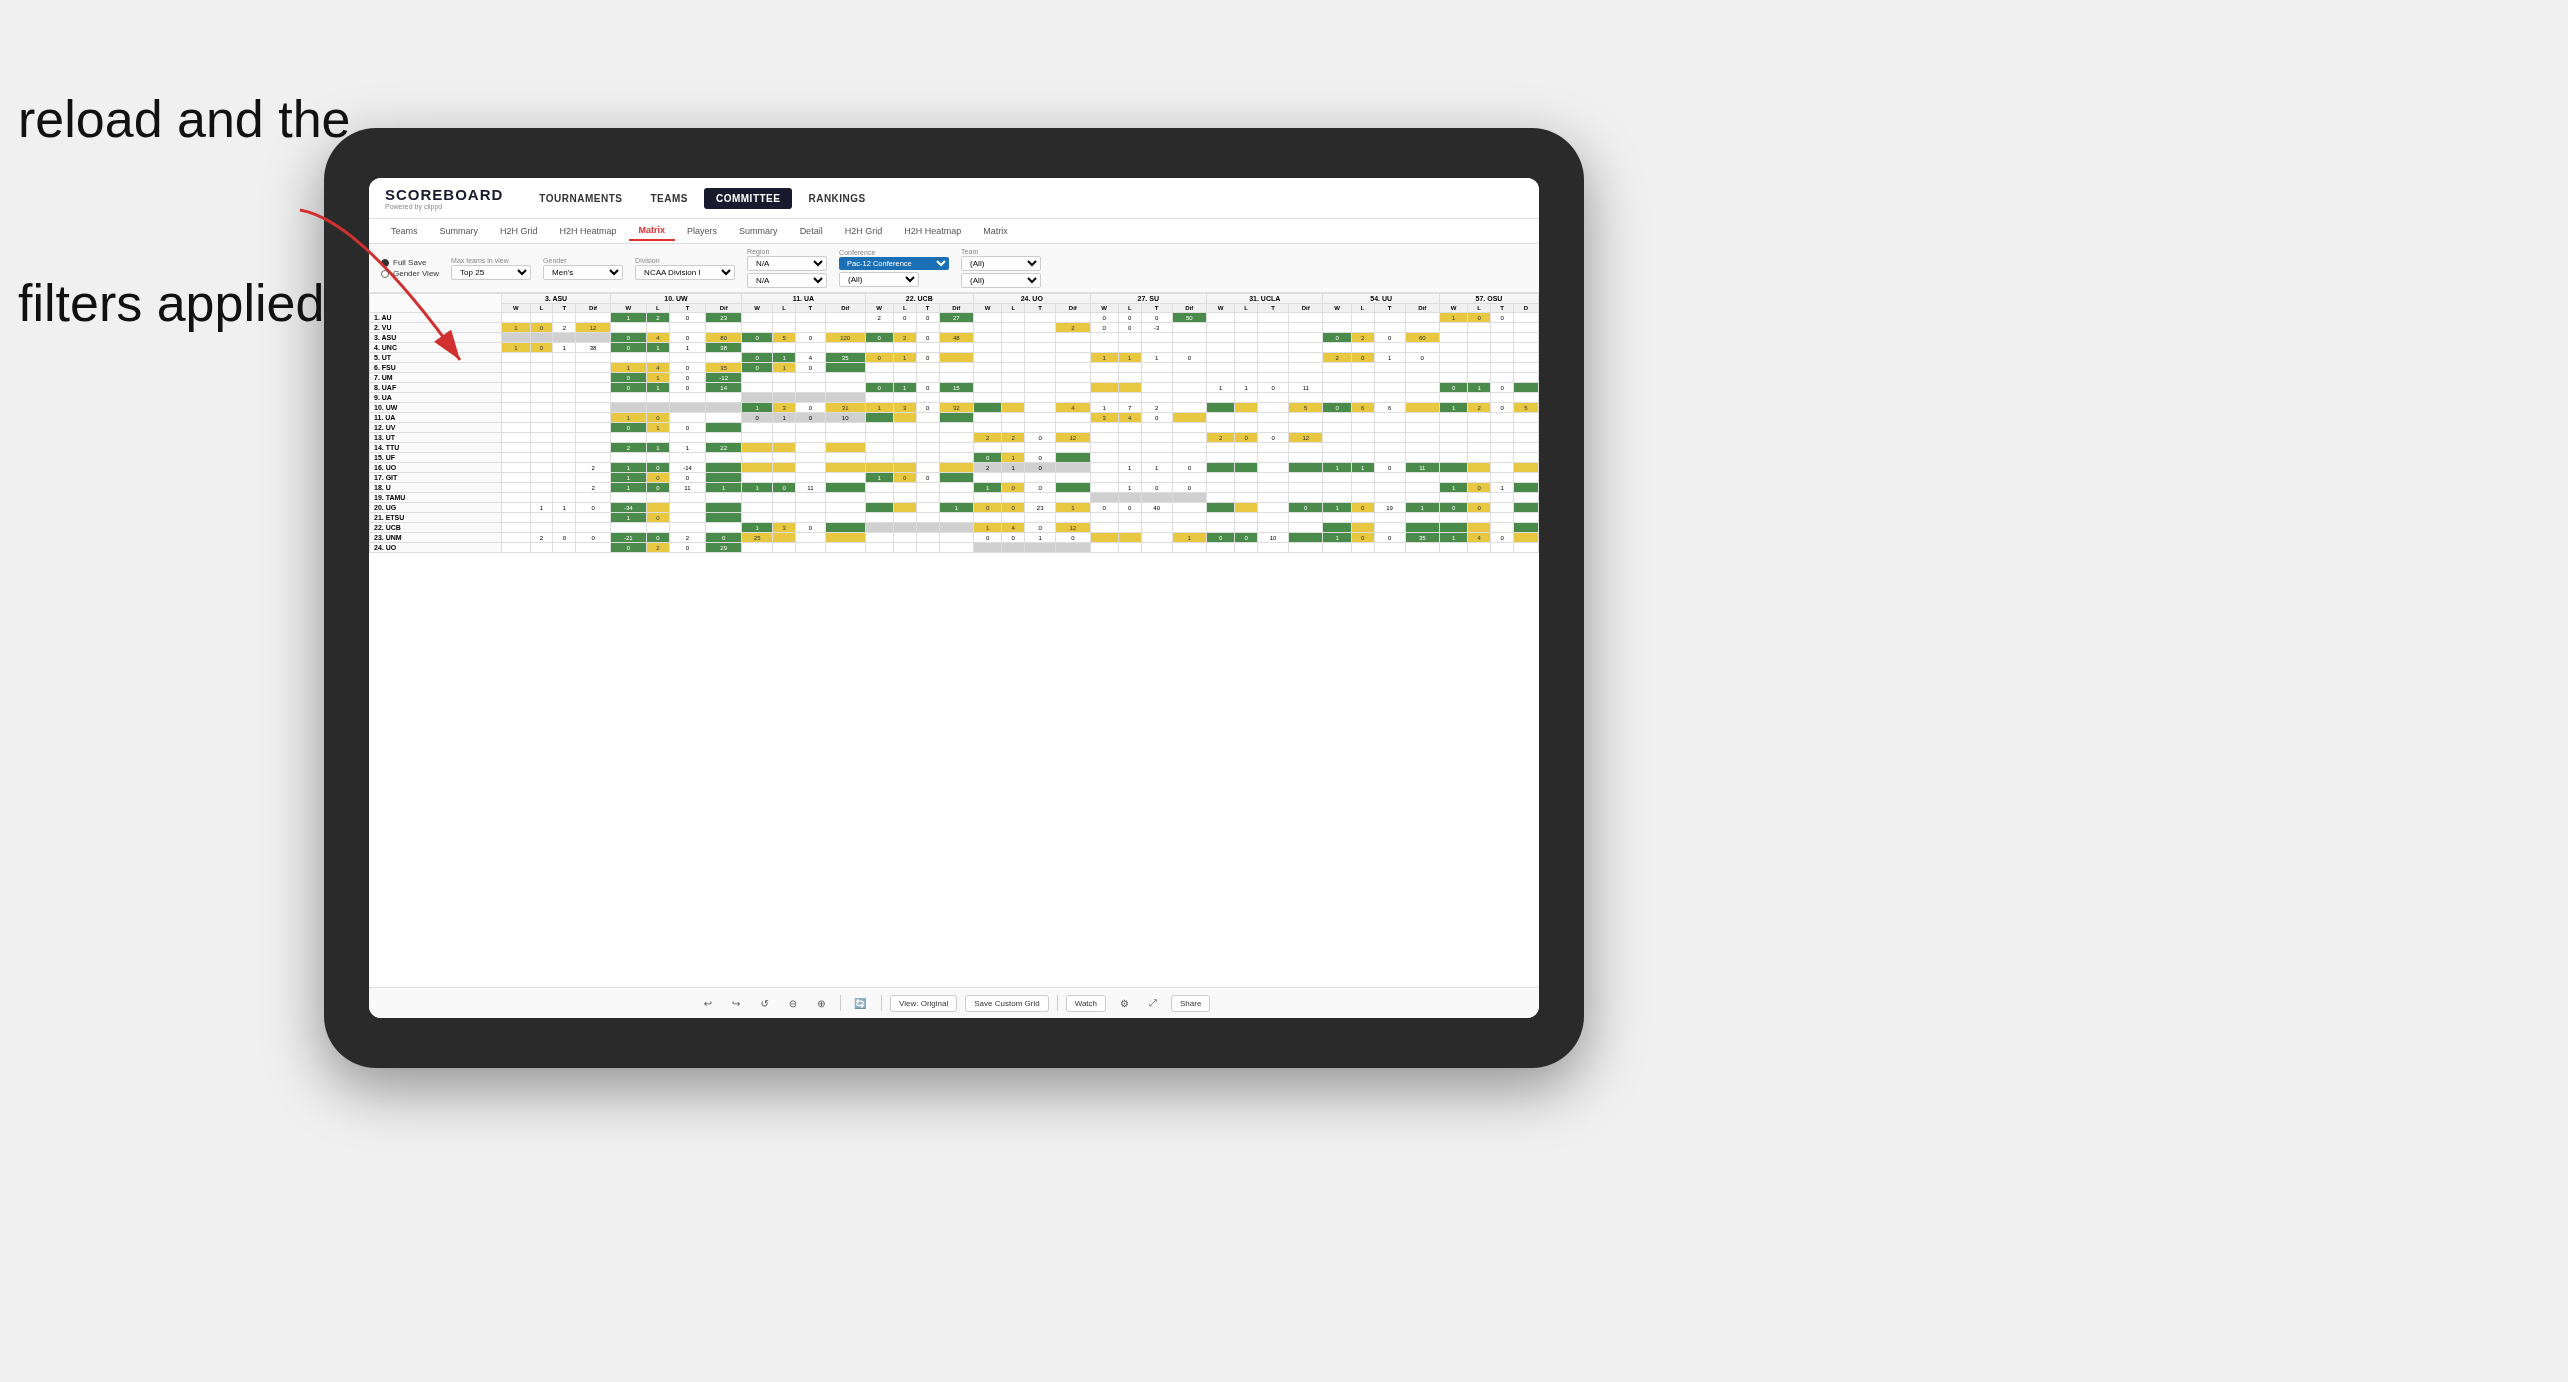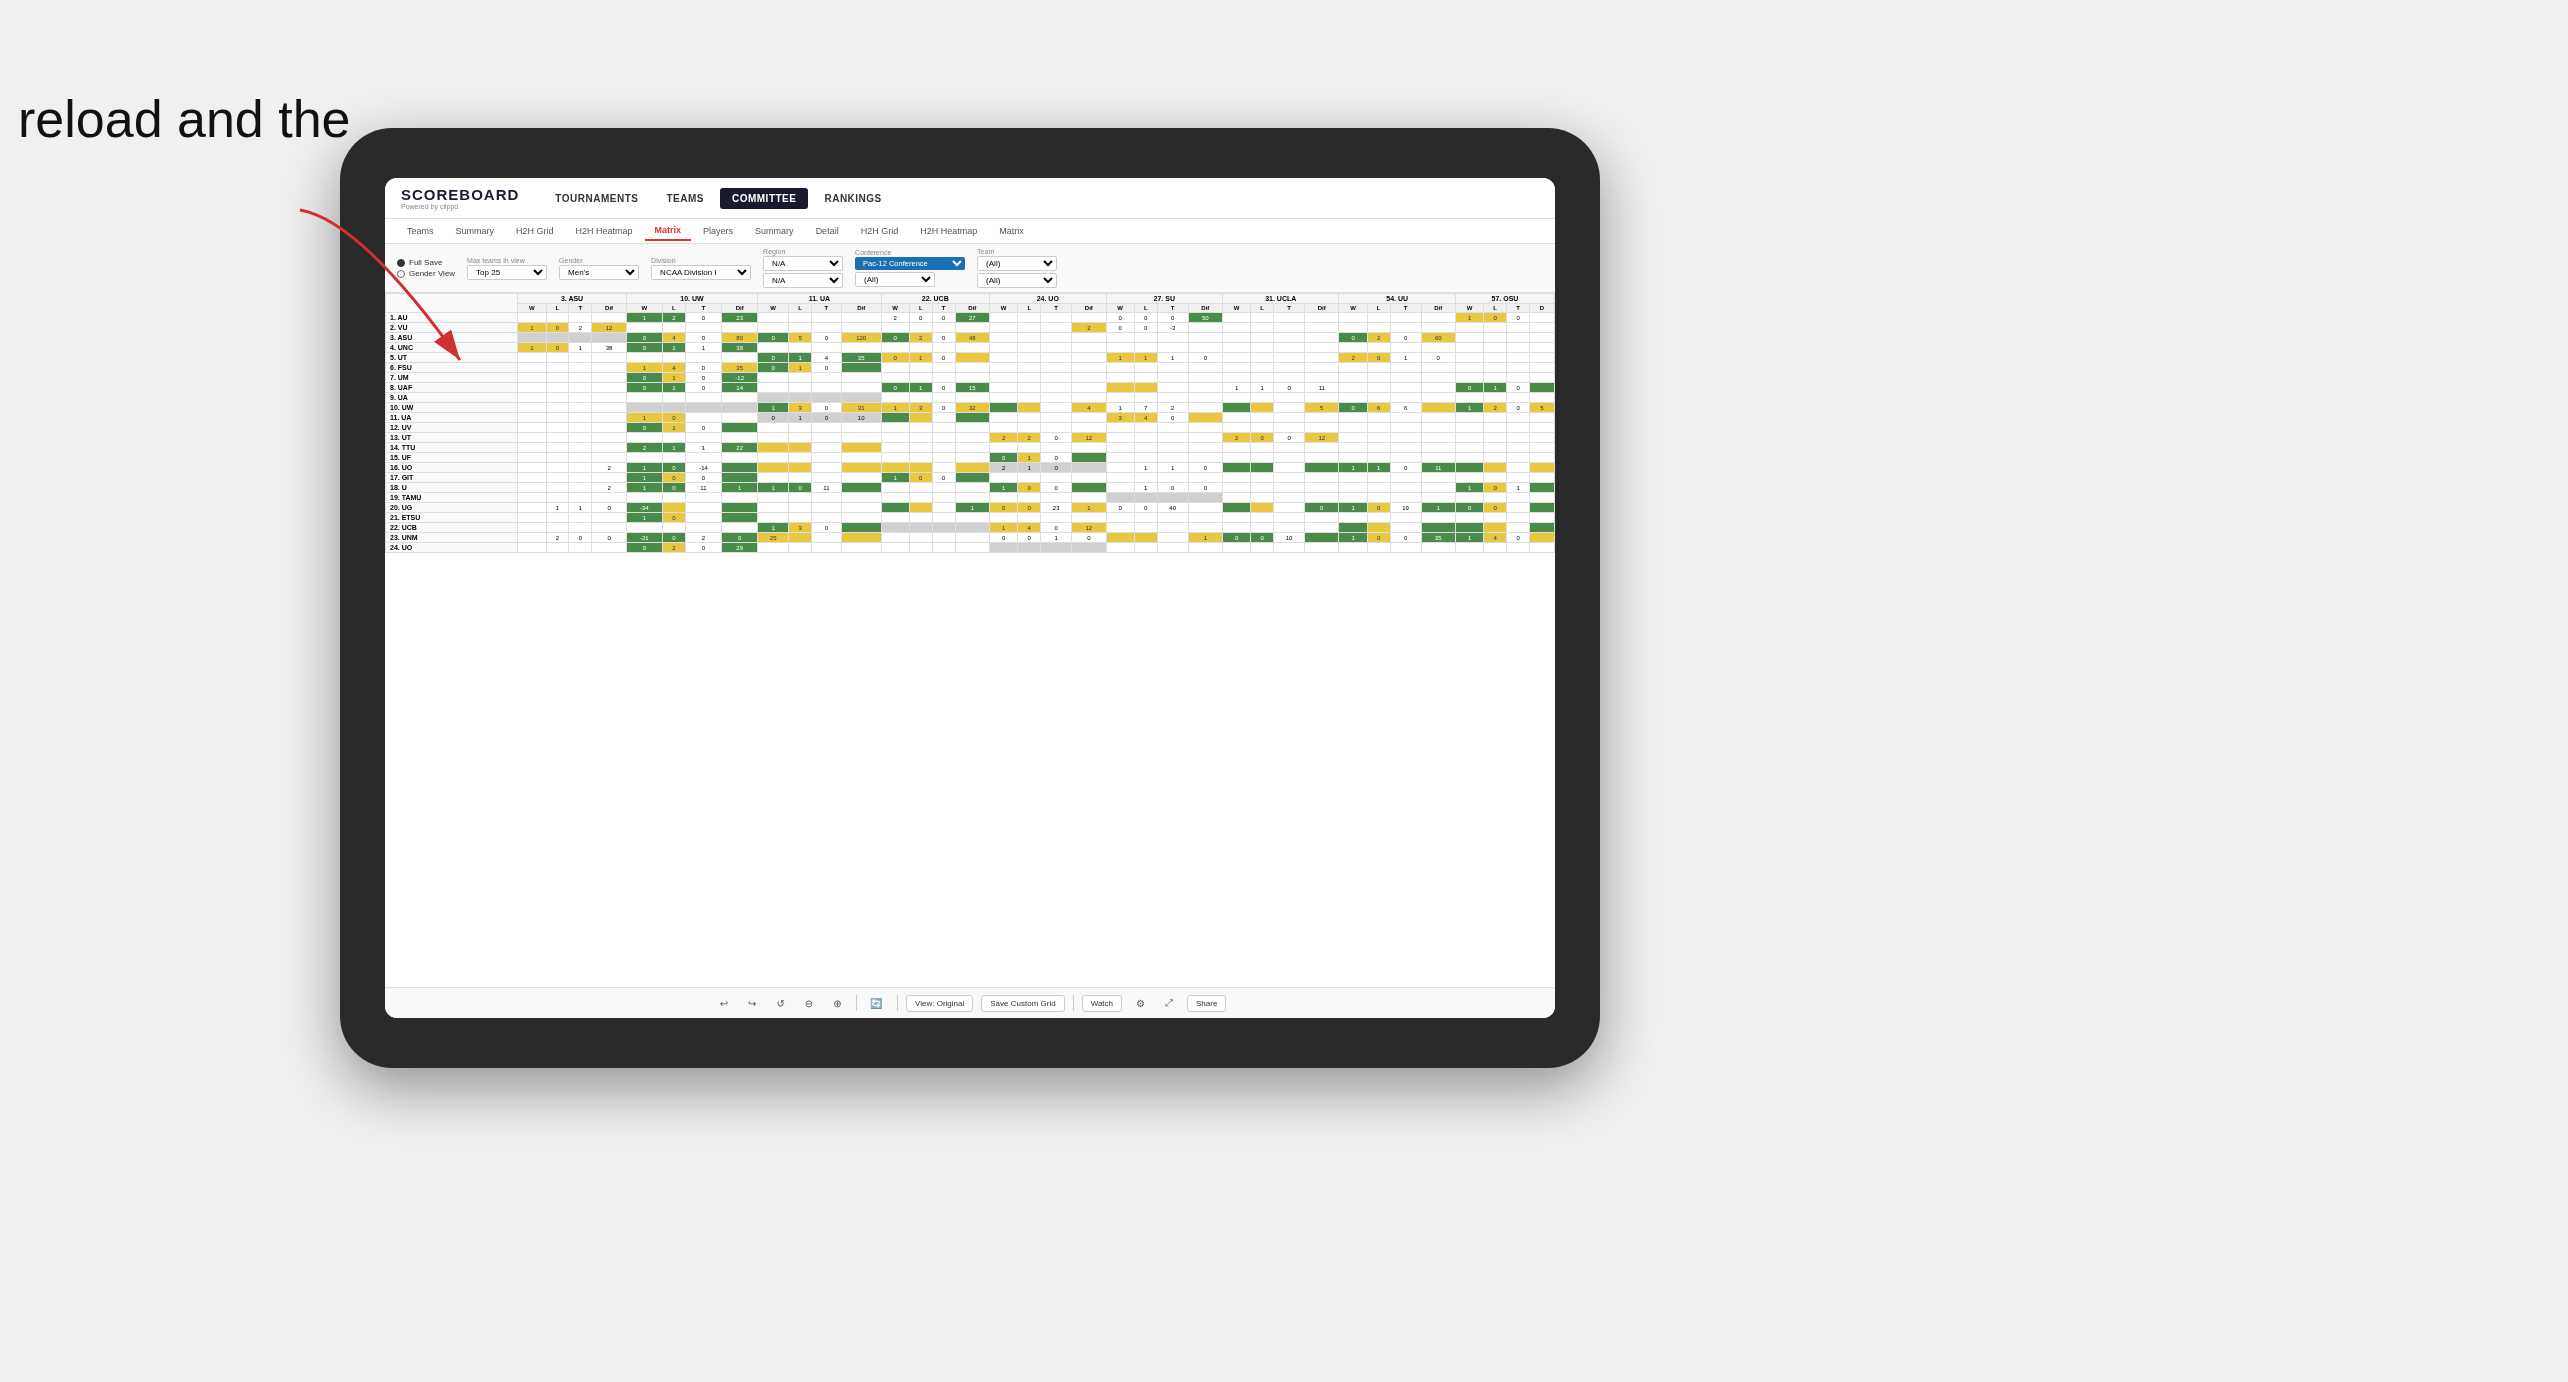--- a/index.html
+++ b/index.html
@@ -22,21 +22,21 @@
       line-height: 1.18;
       color: #111;
       z-index: 10;
       max-width: 420px;
     }
 
     
     .tablet-frame {
       position: absolute;
       top: 128px;
-      left: 340px;
+      left: 324px;
       width: 1260px;
       height: 940px;
       background: #2a2a2a;
       border-radius: 52px;
       box-shadow: 0 20px 60px rgba(0,0,0,0.4);
       display: flex;
       align-items: center;
       justify-content: center;
     }
 
@@ -295,20 +295,21 @@
     }
   </style>
 </head>
 <body>
 
 <div class="annotation-text">
   <br>
   <span>reload and the</span><br>
   <br>
   <br>
+  <span>filters applied</span>
 </div>
 
 <svg class="arrow-svg" viewBox="0 0 280 200" xmlns="http://www.w3.org/2000/svg">
   <defs>
     <marker id="arrowhead" markerWidth="10" markerHeight="7" refX="10" refY="3.5" orient="auto">
       <polygon points="0 0, 10 3.5, 0 7" fill="#d03030"></polygon>
     </marker>
   </defs>
   <path d="M 20 10 Q 80 20 180 160" stroke="#d03030" stroke-width="3" fill="none" marker-end="url(#arrowhead)"></path>
 </svg>

